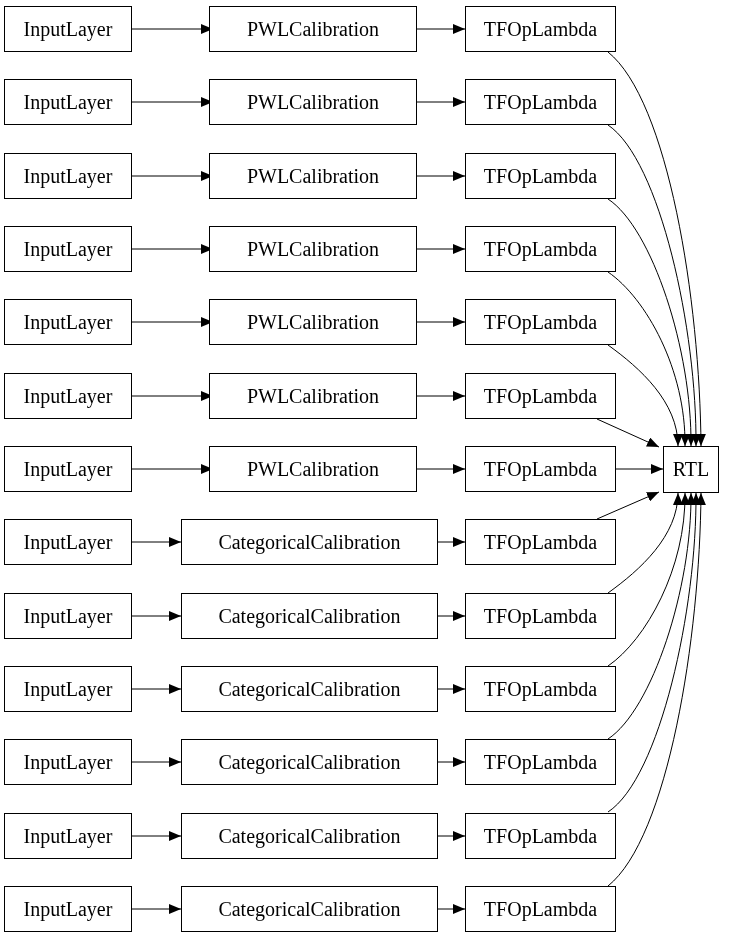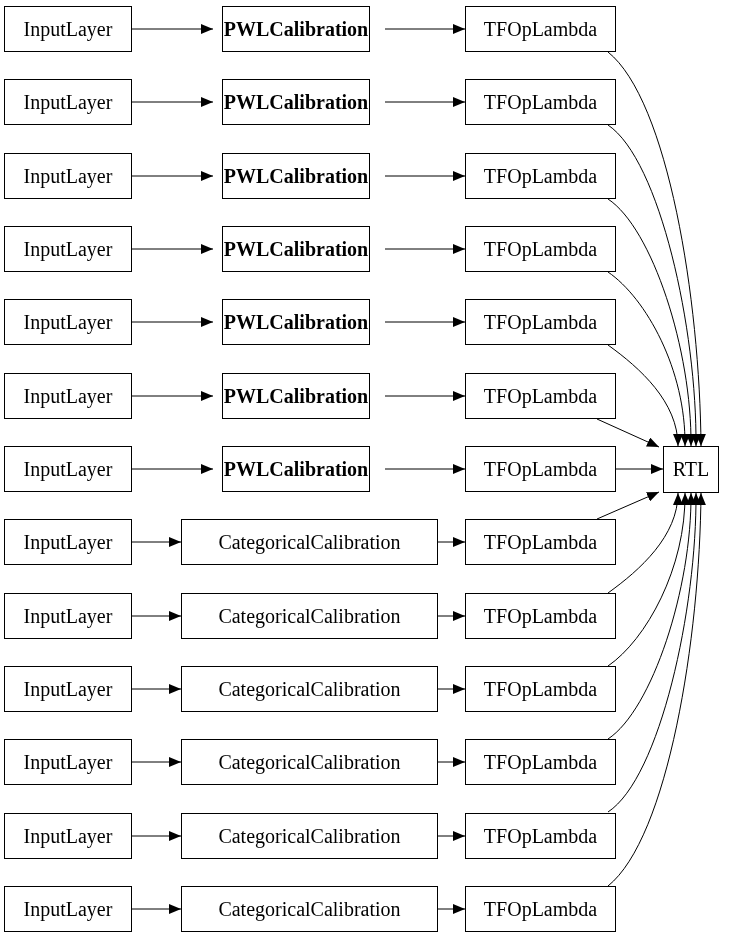--- a/index.html
+++ b/index.html
@@ -16,21 +16,21 @@
     height:46px;
     box-sizing:border-box;
     border:1px solid #000000;
     background:#ffffff;
     display:flex;align-items:center;justify-content:center;
     font-size:20px;color:#000000;
     white-space:nowrap;
     z-index:1;
   }
   .col-input{left:4px;width:128px;}
-  .col-pwl{left:222px;width:148px;font-weight:bold;}
+  .col-pwl{left:209px;width:208px;}
   .col-cat{left:181px;width:257px;}
   .col-op{left:465px;width:151px;text-align:right;}
   .node-rtl{left:663px;top:446px;width:56px;height:47px;}
 </style>
 </head>
 <body>
 
 <div class="stage">
 
   <svg class="edges" width="741" height="940" viewBox="0 0 741 940">

